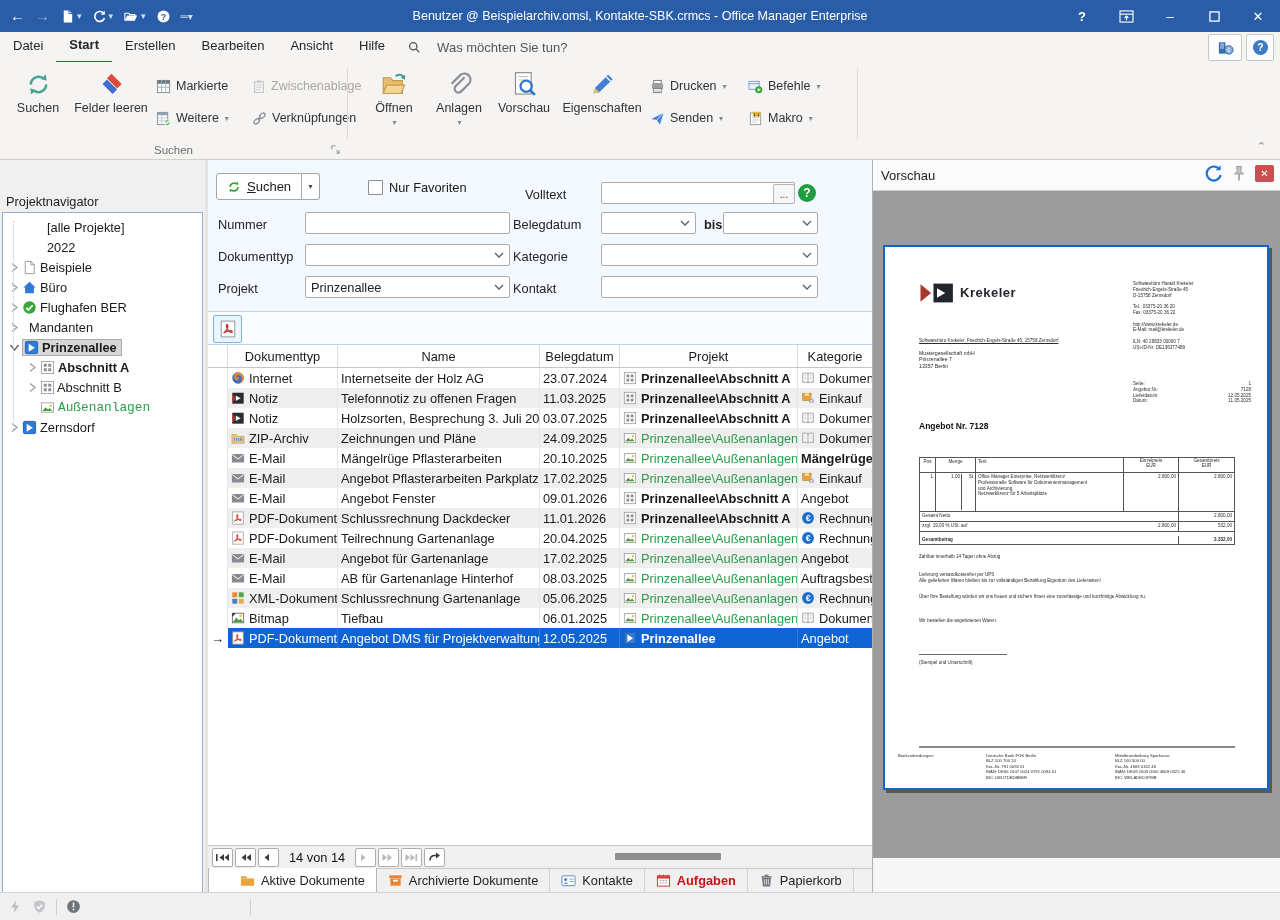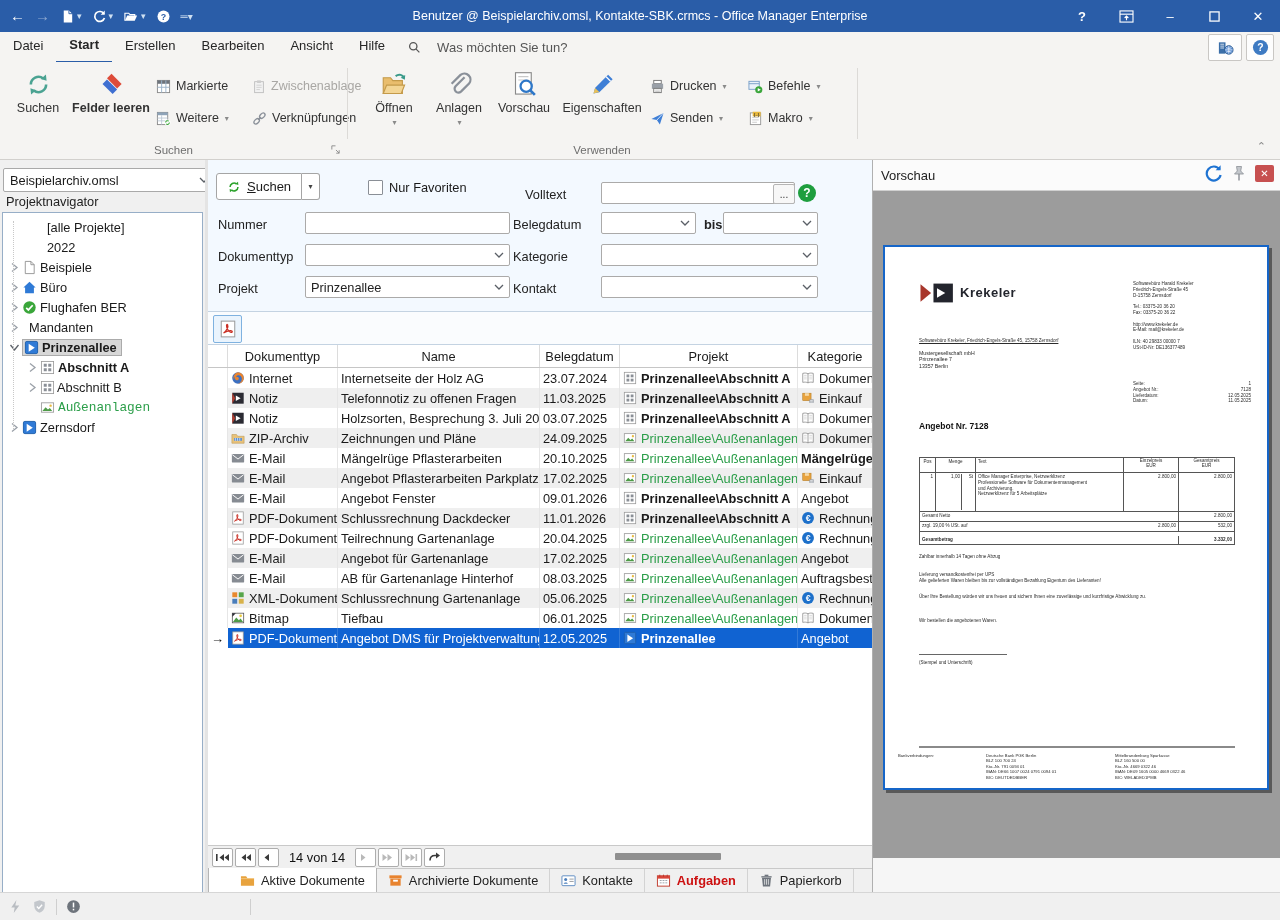--- a/index.html
+++ b/index.html
@@ -227,21 +227,21 @@
 
     <div class="big-btn" style="left:8px;width:60px;">
       <svg width="27" height="27" viewBox="0 0 24 24">
           <path d="M5.2 12a6.8 6.8 0 0 1 11-5.3" fill="none" stroke="#4ba392" stroke-width="2.3"></path>
           <path d="M18.6 3.2l.6 5.4-5.2-1.6z" fill="#4ba392"></path>
           <path d="M18.8 12a6.8 6.8 0 0 1-11 5.3" fill="none" stroke="#4ba392" stroke-width="2.3"></path>
           <path d="M5.4 20.8l-.6-5.4 5.2 1.6z" fill="#4ba392"></path>
         </svg>
       <span class="cap">Suchen</span>
     </div>
-    <div class="big-btn" style="left:70px;width:82px;font-weight:bold;">
+    <div class="big-btn" style="left:70px;width:82px;">
       <svg width="27" height="27" viewBox="0 0 24 24">
           <path d="M12 2.5l9 9-4 4-9-9z" fill="#dd4b39"></path>
           <path d="M8 7.5l9 9-4 4-9-9z" fill="#3f6fd1"></path>
         </svg>
       <span class="cap">Felder leeren</span>
     </div>
     <div class="small-btn" style="left:156px;top:12px;">
       <svg width="15" height="15" viewBox="0 0 16 16">
           <rect x="1.5" y="1.5" width="13" height="13" fill="#fff" stroke="#8a8a8a"></rect>
           <rect x="1.5" y="1.5" width="13" height="3.6" fill="#6e747c"></rect>
@@ -350,31 +350,24 @@
     <div class="small-btn" style="left:748px;top:44px;">
       <svg width="15" height="15" viewBox="0 0 16 16">
           <rect x="2.5" y="2" width="11" height="12.5" fill="#fff" stroke="#999"></rect>
           <path d="M4.5 7h7M4.5 9.5h7M4.5 12h5" stroke="#bbb" stroke-width="0.8"></path>
           <rect x="5" y="0.8" width="8.5" height="5" fill="#e8b93e"></rect>
           <text x="9.2" y="4.8" text-anchor="middle" font-size="4.5" font-weight="bold" fill="#333">{..}</text>
         </svg>
       <span>Makro</span>
       <span class="sb-caret">▾</span>
     </div>
-    <div class="rib-label" style="left:347px;width:510px;">Verwenden</div>
     <div class="rib-sep" style="left:857px;"></div>
     <span class="collapse-rib">⌃</span>
   </div>
 
-  <div class="side-combo">
-    <span>Beispielarchiv.omsl</span>
-    <svg width="10" height="6" viewBox="0 0 10 6">
-        <path d="M1 1l4 4 4-4" fill="none" stroke="#5a5f66" stroke-width="1.3"></path>
-      </svg>
-  </div>
   <div class="side-head">Projektnavigator</div>
   <div class="tree" id="tree">
     <div class="tree-spine"></div>
   <div class="tree-row" style="padding-left: 22px;">
         <span class="tw-exp"></span>
         <span style="display: flex; align-items: center; gap: 3px;">
           <span class="tw-ic" style="width: 4px;"></span>
           <span>[alle Projekte]</span>
         </span>
       </div>

